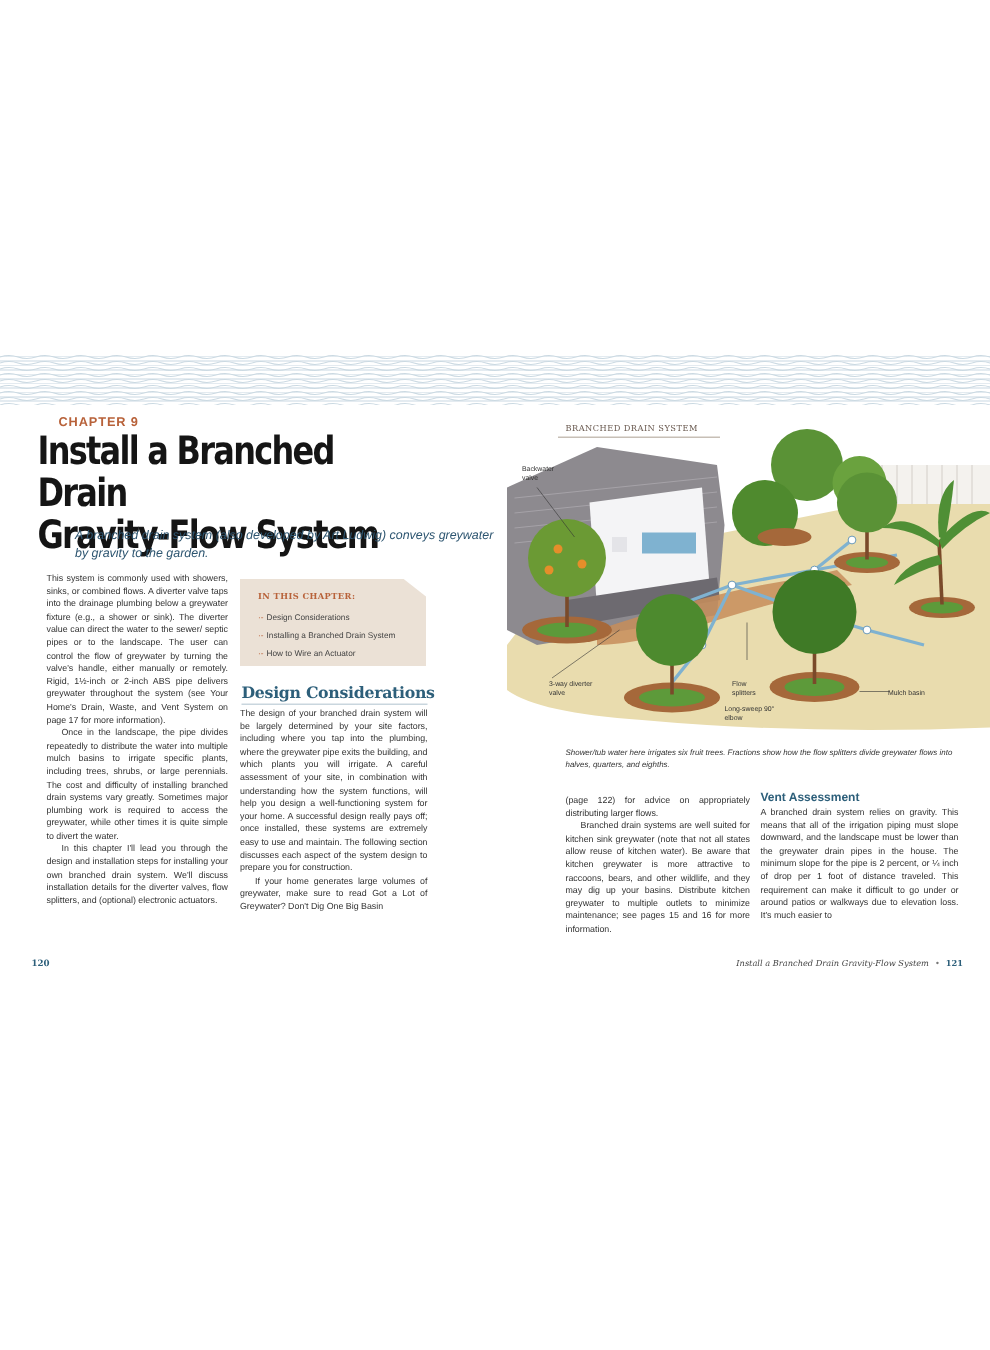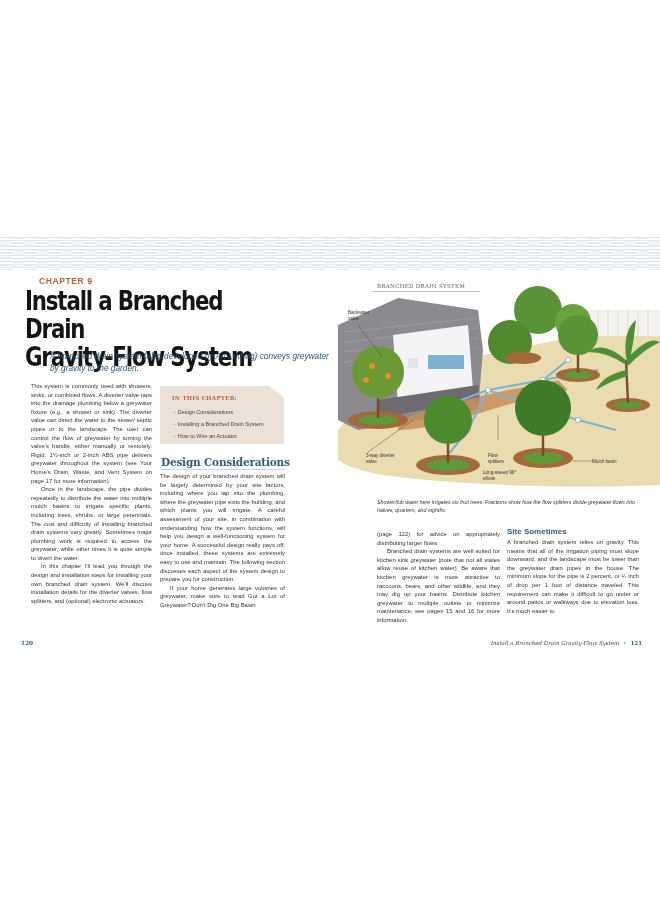--- a/index.html
+++ b/index.html
@@ -239,20 +239,20 @@
 <div class="callout" style="left:483px; top:470px; width:34px;">Long-sweep 90° elbow</div>
 <div class="callout" style="left:592px; top:459px; width:40px;">Mulch basin</div>
 
 <div class="caption">Shower/tub water here irrigates six fruit trees. Fractions show how the flow splitters divide greywater flows into halves, quarters, and eighths.</div>
 
 <div class="col col3">
   <p>(page 122) for advice on appropriately distributing larger flows.</p>
   <p class="indent">Branched drain systems are well suited for kitchen sink greywater (note that not all states allow reuse of kitchen water). Be aware that kitchen greywater is more attractive to raccoons, bears, and other wildlife, and they may dig up your basins. Distribute kitchen greywater to multiple outlets to minimize maintenance; see pages 15 and 16 for more information.</p>
 </div>
 
-<div class="h3">Site Sometimes</div>
+<div class="h3">Vent Assessment</div>
 <div class="col col4">
   <p>A branched drain system relies on gravity. This means that all of the irrigation piping must slope downward, and the landscape must be lower than the greywater drain pipes in the house. The minimum slope for the pipe is 2 percent, or ¼ inch of drop per 1 foot of distance traveled. This requirement can make it difficult to go under or around patios or walkways due to elevation loss. It's much easier to</p>
 </div>
 
 <div class="running-head">
   <span class="rh-text">Install a Branched Drain Gravity-Flow System</span><span class="sep">•</span><span class="pg">121</span>
 </div>
 
 </body></html>

